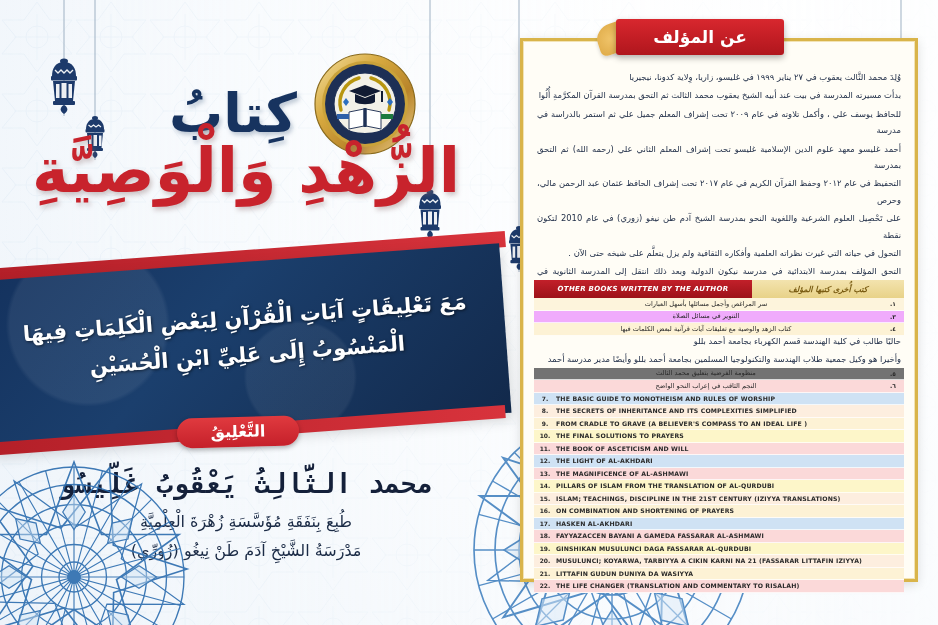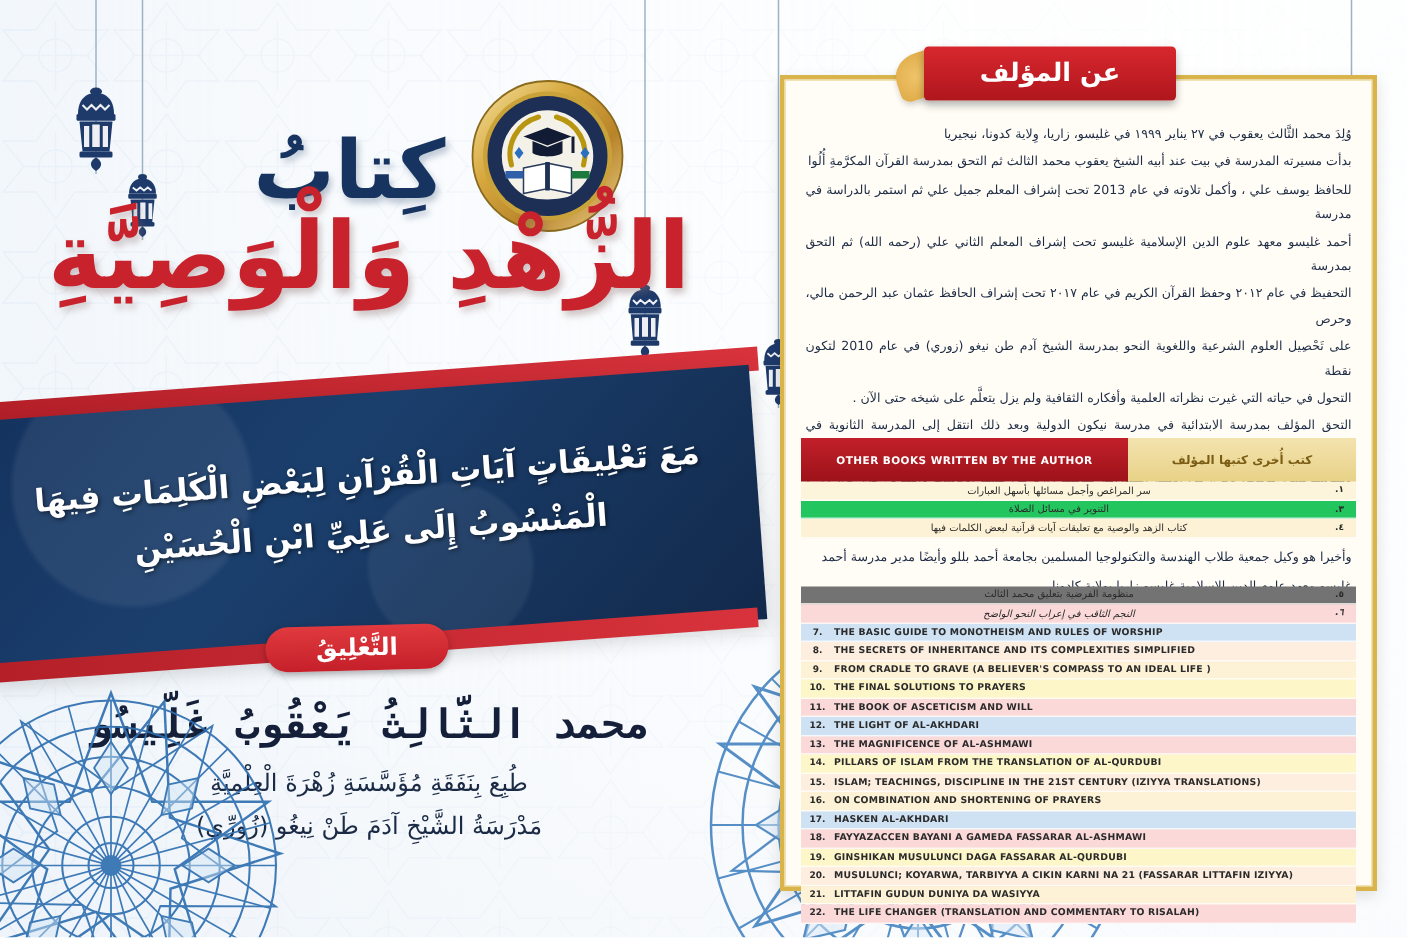--- a/index.html
+++ b/index.html
@@ -101,21 +101,21 @@
 
   .mandala-bl{position:absolute;left:-56px;top:452px;width:260px;height:250px;opacity:.92;}
 
   
   .back{
     position:absolute;left:492px;top:0;width:446px;height:625px;
   }
   .mandala-br{position:absolute;left:-30px;top:400px;width:300px;height:300px;opacity:.85;}
 
   .panel{
-    position:absolute;left:28px;top:50px;width:392px;height:538px;
+    position:absolute;left:28px;top:38px;width:392px;height:538px;
     background:#fffdf6;
     border:3px solid #d9b44a;
     box-shadow:0 0 0 1px #f2e3b5 inset, 0 3px 10px rgba(0,0,0,.12);
   }
   .ribbon{
     position:absolute;left:93px;top:-22px;width:168px;height:36px;
     background:linear-gradient(180deg,#d8272e 0%,#b0161d 100%);
     border-radius:3px;
     box-shadow:0 3px 6px rgba(0,0,0,.3);
     color:#fff;direction:rtl;text-align:center;
@@ -133,21 +133,21 @@
     position:absolute;left:14px;top:28px;width:364px;
     direction:rtl;text-align:justify;
     font-size:8.4px;line-height:1.95;color:#1d2b45;
   }
   .bio p{margin:0 0 2px 0;}
 
   
   .books{
     position:absolute;left:11px;top:239px;width:370px;
   }
-  .bk-head{display:flex;height:29px;}
+  .bk-head{display:flex;height:18px;font-style:italic;}
   .bk-head .hl{
     flex:0 0 218px;
     background:linear-gradient(180deg,#c2202a,#9d1219);
     color:#fff;font-size:7px;font-weight:bold;
     letter-spacing:.3px;display:flex;align-items:center;justify-content:center;
   }
   .bk-head .hr{
     flex:1;background:linear-gradient(180deg,#f3e3ae,#e8d288);
     color:#7a5c13;font-size:8px;font-weight:bold;direction:rtl;
     display:flex;align-items:center;justify-content:center;
@@ -417,21 +417,21 @@
       </g>
     </svg>
 
     <div class="panel">
       <div class="ribbon-tail"></div>
       <div class="ribbon">عن المؤلف</div>
 
       <div class="bio">
           <p>وُلِدَ محمد الثَّالث يعقوب في ٢٧ يناير ١٩٩٩ في غليسو، زاريا، وِلاية كدونا، نيجيريا</p>
           <p>بدأت مسيرته المدرسة في بيت عند أبيه الشيخ يعقوب محمد الثالث ثم التحق بمدرسة القرآن المكرَّمةِ أُلُوا</p>
-          <p>للحافظ يوسف علي ، وأكمل تلاوته في عام 2013 تحت إشراف المعلم جميل علي ثم استمر بالدراسة في مدرسة</p>
+          <p>للحافظ يوسف علي ، وأكمل تلاوته في عام ٢٠٠٩ تحت إشراف المعلم جميل علي ثم استمر بالدراسة في مدرسة</p>
           <p>أحمد غليسو معهد علوم الدين الإسلامية غليسو تحت إشراف المعلم الثاني علي (رحمه الله) ثم التحق بمدرسة</p>
           <p>التحفيظ في عام ٢٠١٢ وحفظ القرآن الكريم في عام ٢٠١٧ تحت إشراف الحافظ عثمان عبد الرحمن مالي، وحرص</p>
           <p>على تَحْصِيل العلوم الشرعية واللغوية  النحو بمدرسة الشيخ آدم طن نيغو (زوري) في عام 2010 لتكون نقطة</p>
           <p>التحول في حياته التي غيرت نظراته العلمية وأفكاره الثقافية ولم يزل يتعلَّم على شيخه حتى الآن .</p>
           <p>التحق المؤلف بمدرسة الابتدائية في مدرسة نيكون الدولية وبعد ذلك انتقل إلى المدرسة الثانوية في مدرسة</p>
           <p>ديموستريشن كوتنغو. تخرج من الكلية الفيدرالية للتعليم زاريا من قسم الحاسب والفيزياء في عام ٢٠١٧ وهو</p>
           <p>حاليًا طالب في كلية الهندسة  قسم الكهرباء بجامعة أحمد بللو</p>
           <p>وأخيرا هو وكيل جمعية طلاب الهندسة والتكنولوجيا المسلمين بجامعة أحمد بللو وأيضًا مدير مدرسة أحمد</p>
           <p>غليسو معهد علوم الدين الإسلامية غليسو زاريا بولاية كادونا</p>
         </div>
@@ -439,33 +439,33 @@
       <div class="books">
         <div class="bk-head">
           <div class="hl">OTHER BOOKS WRITTEN BY THE AUTHOR</div>
           <div class="hr">كتب أُخرى كتبها المؤلف</div>
         </div>
         <div id="bk-body">
             <div class="bk-row ar" style="background: rgb(253, 244, 220);">
               <div class="num">١.</div>
               <div class="txt">سر المراغص وأجمل مسائلها بأسهل العبارات</div>
             </div>
-            <div class="bk-row ar" style="background: #22c55e; align-items: center;">
+            <div class="bk-row ar" style="background: #f0abfc; align-items: center;">
               <div class="num">٣.</div>
               <div class="txt">التنوير في مسائل الصلاة</div>
             </div>
             <div class="bk-row ar" style="background: rgb(253, 242, 213);">
               <div class="num">٤.</div>
               <div class="txt">كتاب الزهد والوصية مع تعليقات آيات قرآنية لبعض الكلمات فيها</div>
             </div>
             <div class="bk-row ar" style="background: #737373; margin-top: 32px;">
               <div class="num">٥.</div>
               <div class="txt">منظومة الفرضية بتعليق محمد الثالث</div>
             </div>
-            <div class="bk-row ar" style="background: rgb(251, 217, 217); font-style: italic;">
+            <div class="bk-row ar" style="background: rgb(251, 217, 217);">
               <div class="num">٦.</div>
               <div class="txt">النجم الثاقب في إعراب النحو الواضح</div>
             </div>
             <div class="bk-row en" style="background: rgb(207, 226, 244);">
               <div class="num">7.</div>
               <div class="txt">THE BASIC GUIDE TO MONOTHEISM AND RULES OF WORSHIP</div>
             </div>
             <div class="bk-row en" style="background: rgb(253, 238, 223);">
               <div class="num">8.</div>
               <div class="txt">THE SECRETS OF INHERITANCE AND ITS COMPLEXITIES SIMPLIFIED</div>

